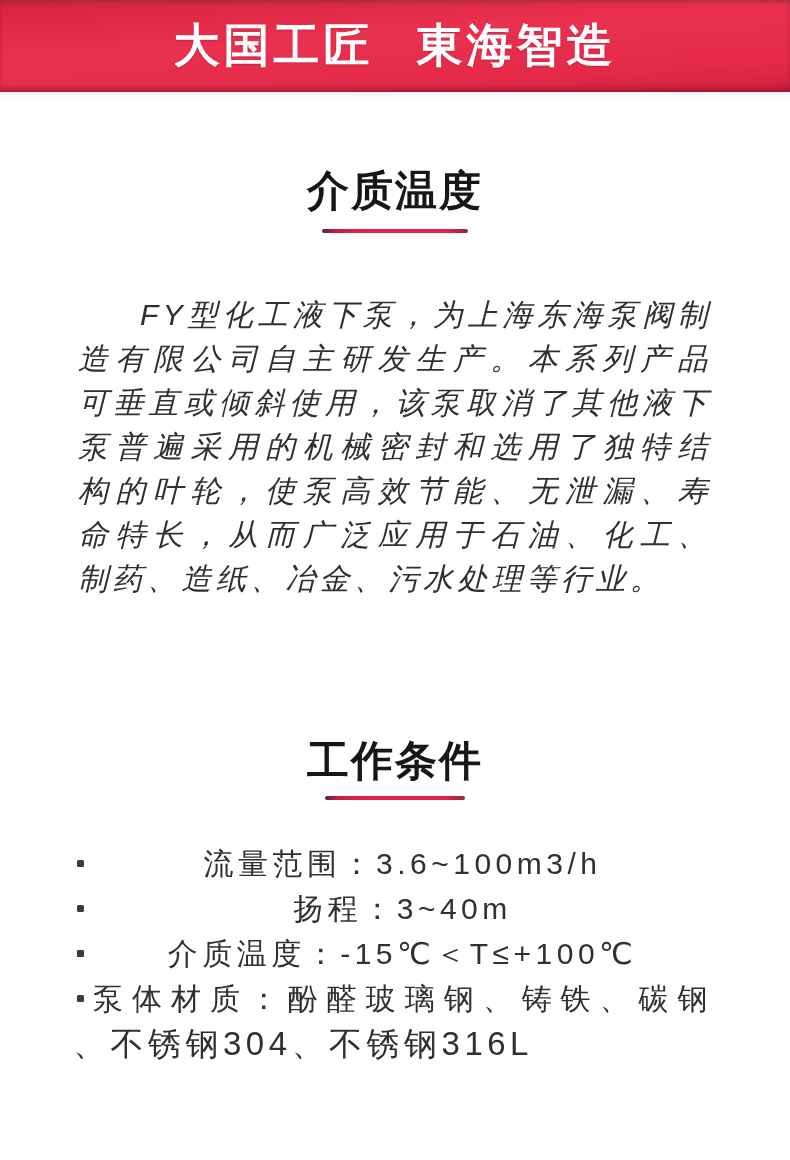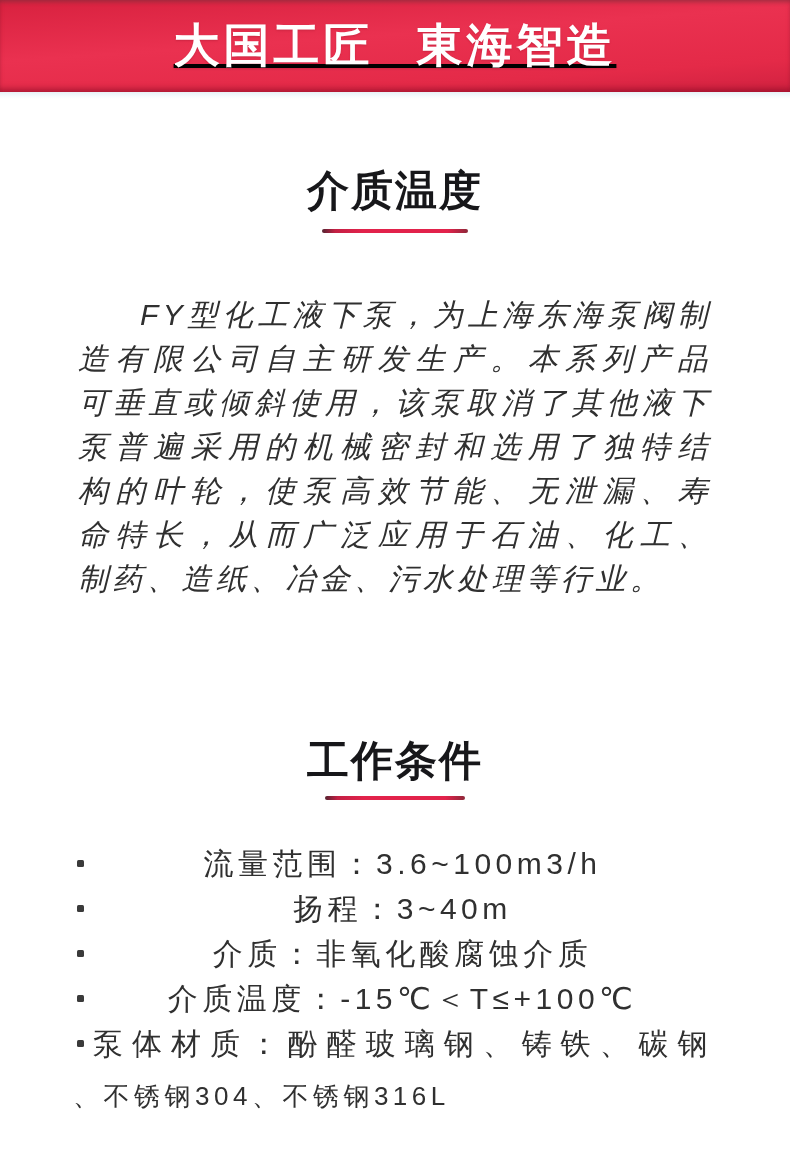--- a/index.html
+++ b/index.html
@@ -9,21 +9,21 @@
     overflow: hidden;
     font-family: "Liberation Sans", "DejaVu Sans", sans-serif;
   }
 
   
   .banner {
     height: 92px;
     background: linear-gradient(176deg, #d8213f 0%, #ea3150 42%, #e42a48 78%, #d02140 100%);
     box-shadow: inset 0 4px 4px -2px rgba(125, 45, 58, 0.65),
                 inset 0 -6px 6px -3px rgba(130, 8, 34, 0.6);
-    display: flex; align-items: center; justify-content: center; text-decoration: underline;
+    display: flex; align-items: center; justify-content: center;
   }
   .banner-title {
     color: #ffffff;
     font-size: 46px;
     font-weight: bold;
     letter-spacing: 4px;
     word-spacing: 26px;
     text-shadow: 0 1px 2px rgba(120,10,30,.25);
     white-space: nowrap;
   }
@@ -96,25 +96,24 @@
   }
   .cond-item.fill {
     text-align: justify;
     text-align-last: justify;
     overflow: hidden;
     height: 45px;
     font-family: Liberation Serif, serif;
   }
   .cond-wrap-line {
     padding-left: 1px;
-    font-size: 26px;
+    font-size: 33px;
     line-height: 45px;
     letter-spacing: 4.5px;
     color: #303030;
-    margin-top: 8px;
   }
 </style>
 </head>
 <body>
 
 <header class="banner">
   <div class="banner-title">大国工匠 東海智造</div>
 </header>
 <div class="banner-glow"></div>
 
@@ -141,21 +140,20 @@
     <div class="cond-item">
       <span class="bullet"></span>
       <span>流量范围：3.6~100m3/h</span>
     </div>
     <div class="cond-item">
       <span class="bullet"></span>
       <span>扬程：3~40m</span>
     </div>
     <div class="cond-item">
       <span class="bullet"></span>
-      <span>介质：非氧化酸腐蚀介质</span>
     </div>
     <div class="cond-item">
       <span class="bullet"></span>
       <span>介质温度：-15℃＜T≤+100℃</span>
     </div>
     <div class="cond-item fill">
       <span class="bullet"></span>
       <span>泵体材质：酚醛玻璃钢、铸铁、碳钢</span>
     </div>
     <div class="cond-wrap-line">、不锈钢304、不锈钢316L</div>

